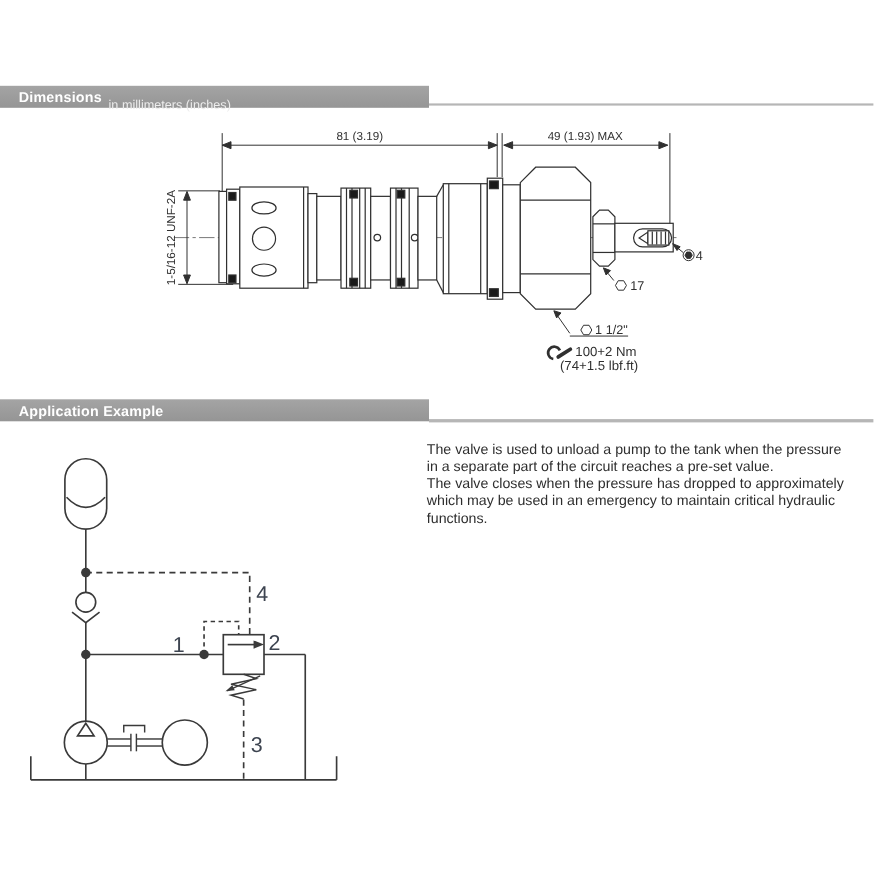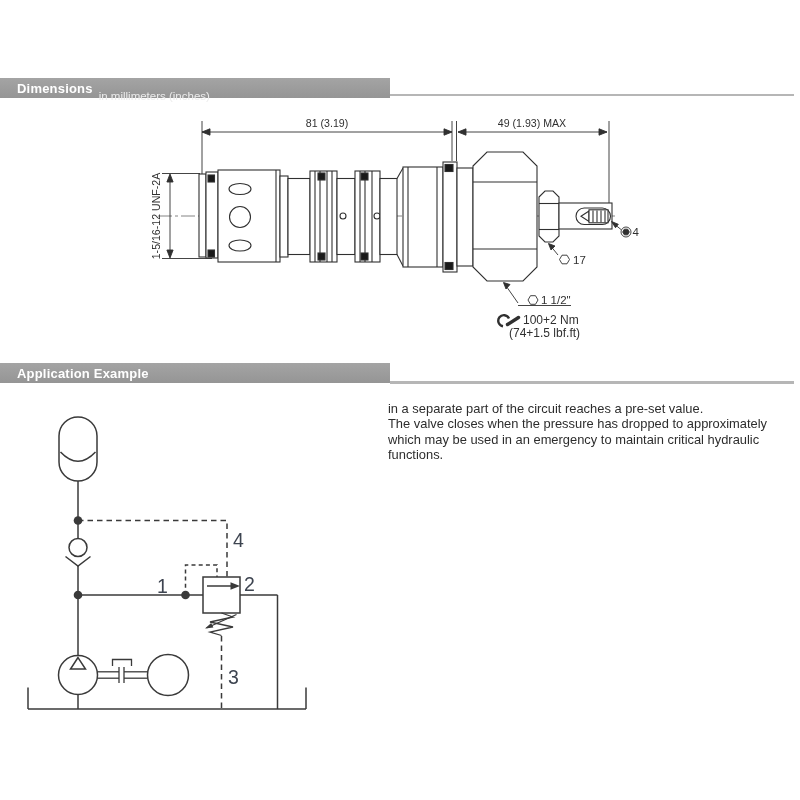--- a/index.html
+++ b/index.html
@@ -30,20 +30,21 @@
     <span class="bar-subtitle">in millimeters (inches)</span>
   </div>
   <div class="bar-tail" style="top:93.6px;"></div>
 
   <div class="section-bar" style="top:363px;">
     <span class="bar-title">Application Example</span>
   </div>
   <div class="bar-tail" style="top:381.3px;"></div>
 
   <div class="description">
+    <div>The valve is used to unload a pump to the tank when the pressure</div>
     <div>in a separate part of the circuit reaches a pre-set value.</div>
     <div>The valve closes when the pressure has dropped to approximately</div>
     <div>which may be used in an emergency to maintain critical hydraulic functions.</div>
   </div>
 
   <svg class="overlay" width="800" height="800" viewBox="0 0 800 800" stroke="#303030" stroke-width="1.1" fill="none">
 
     <g>
 
       <line x1="158" y1="216" x2="616" y2="216" stroke="#666" stroke-width="0.8" stroke-dasharray="14 3 3 3"></line>

